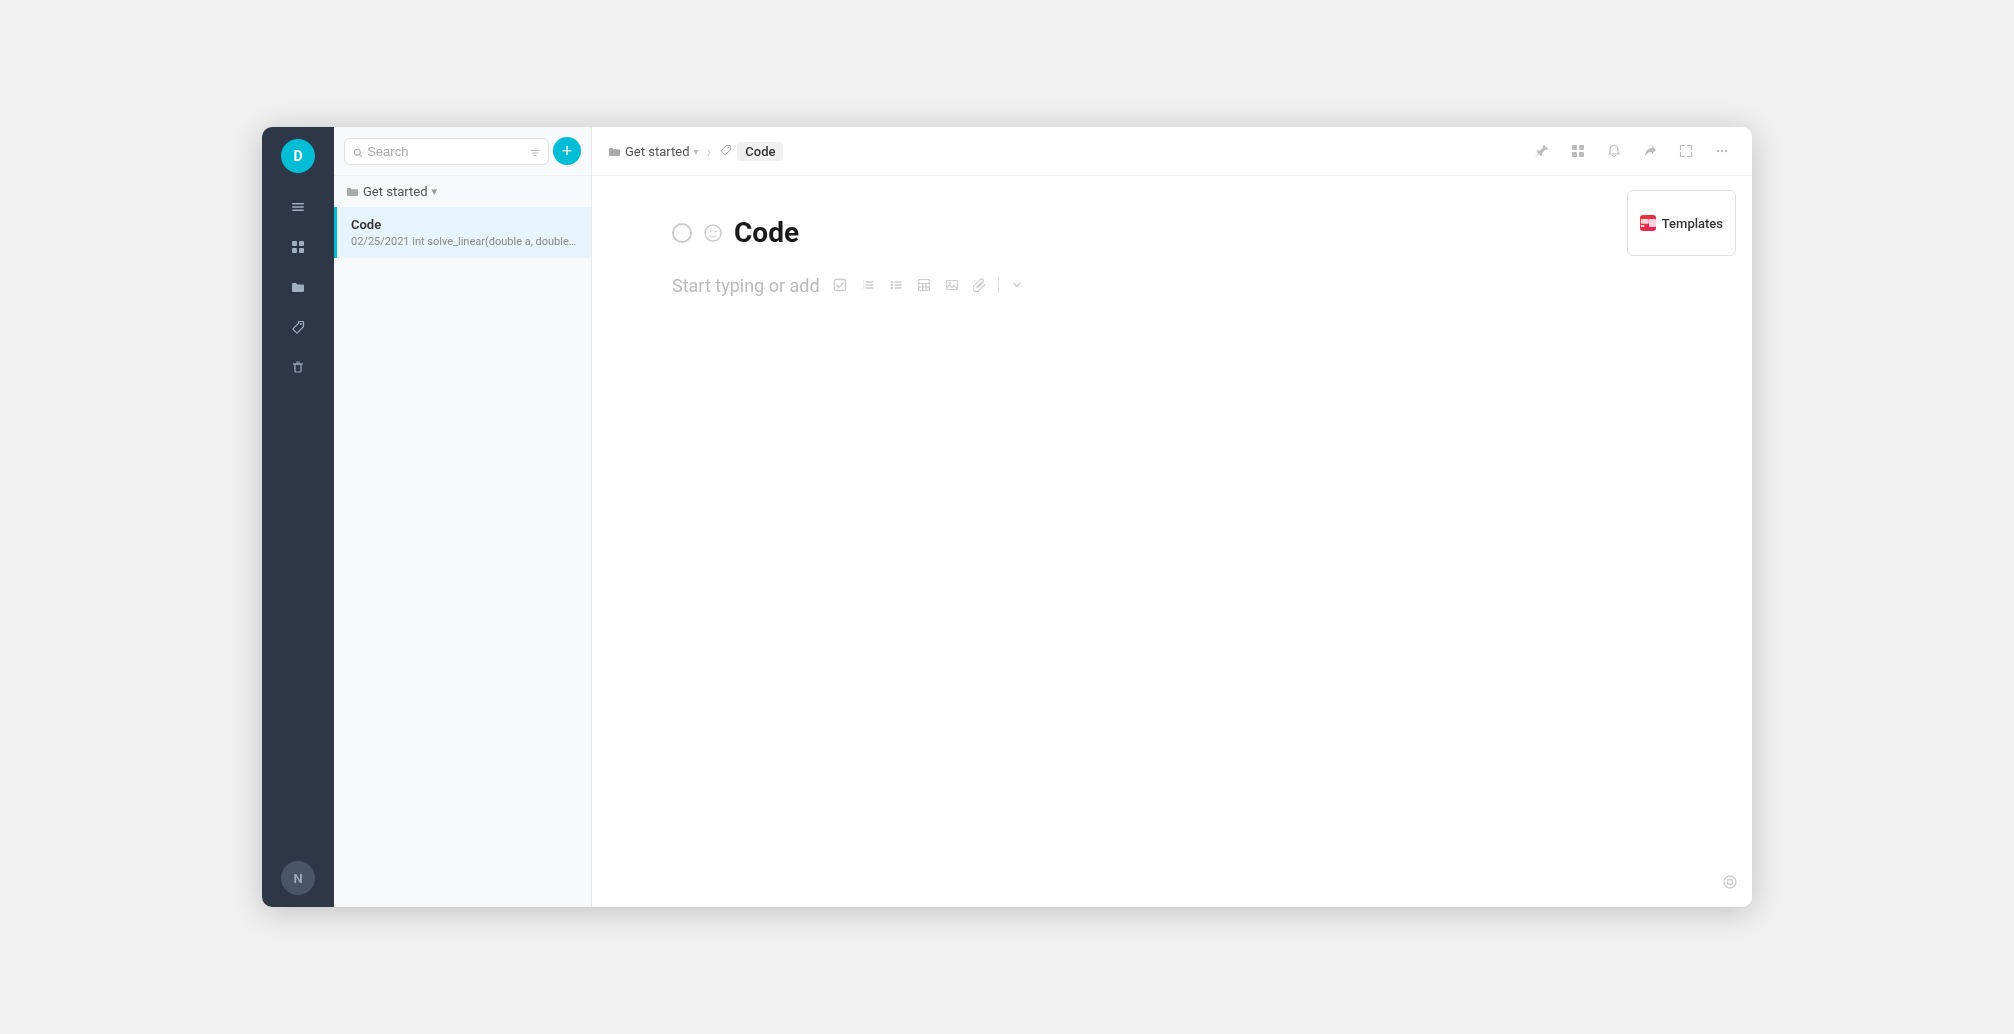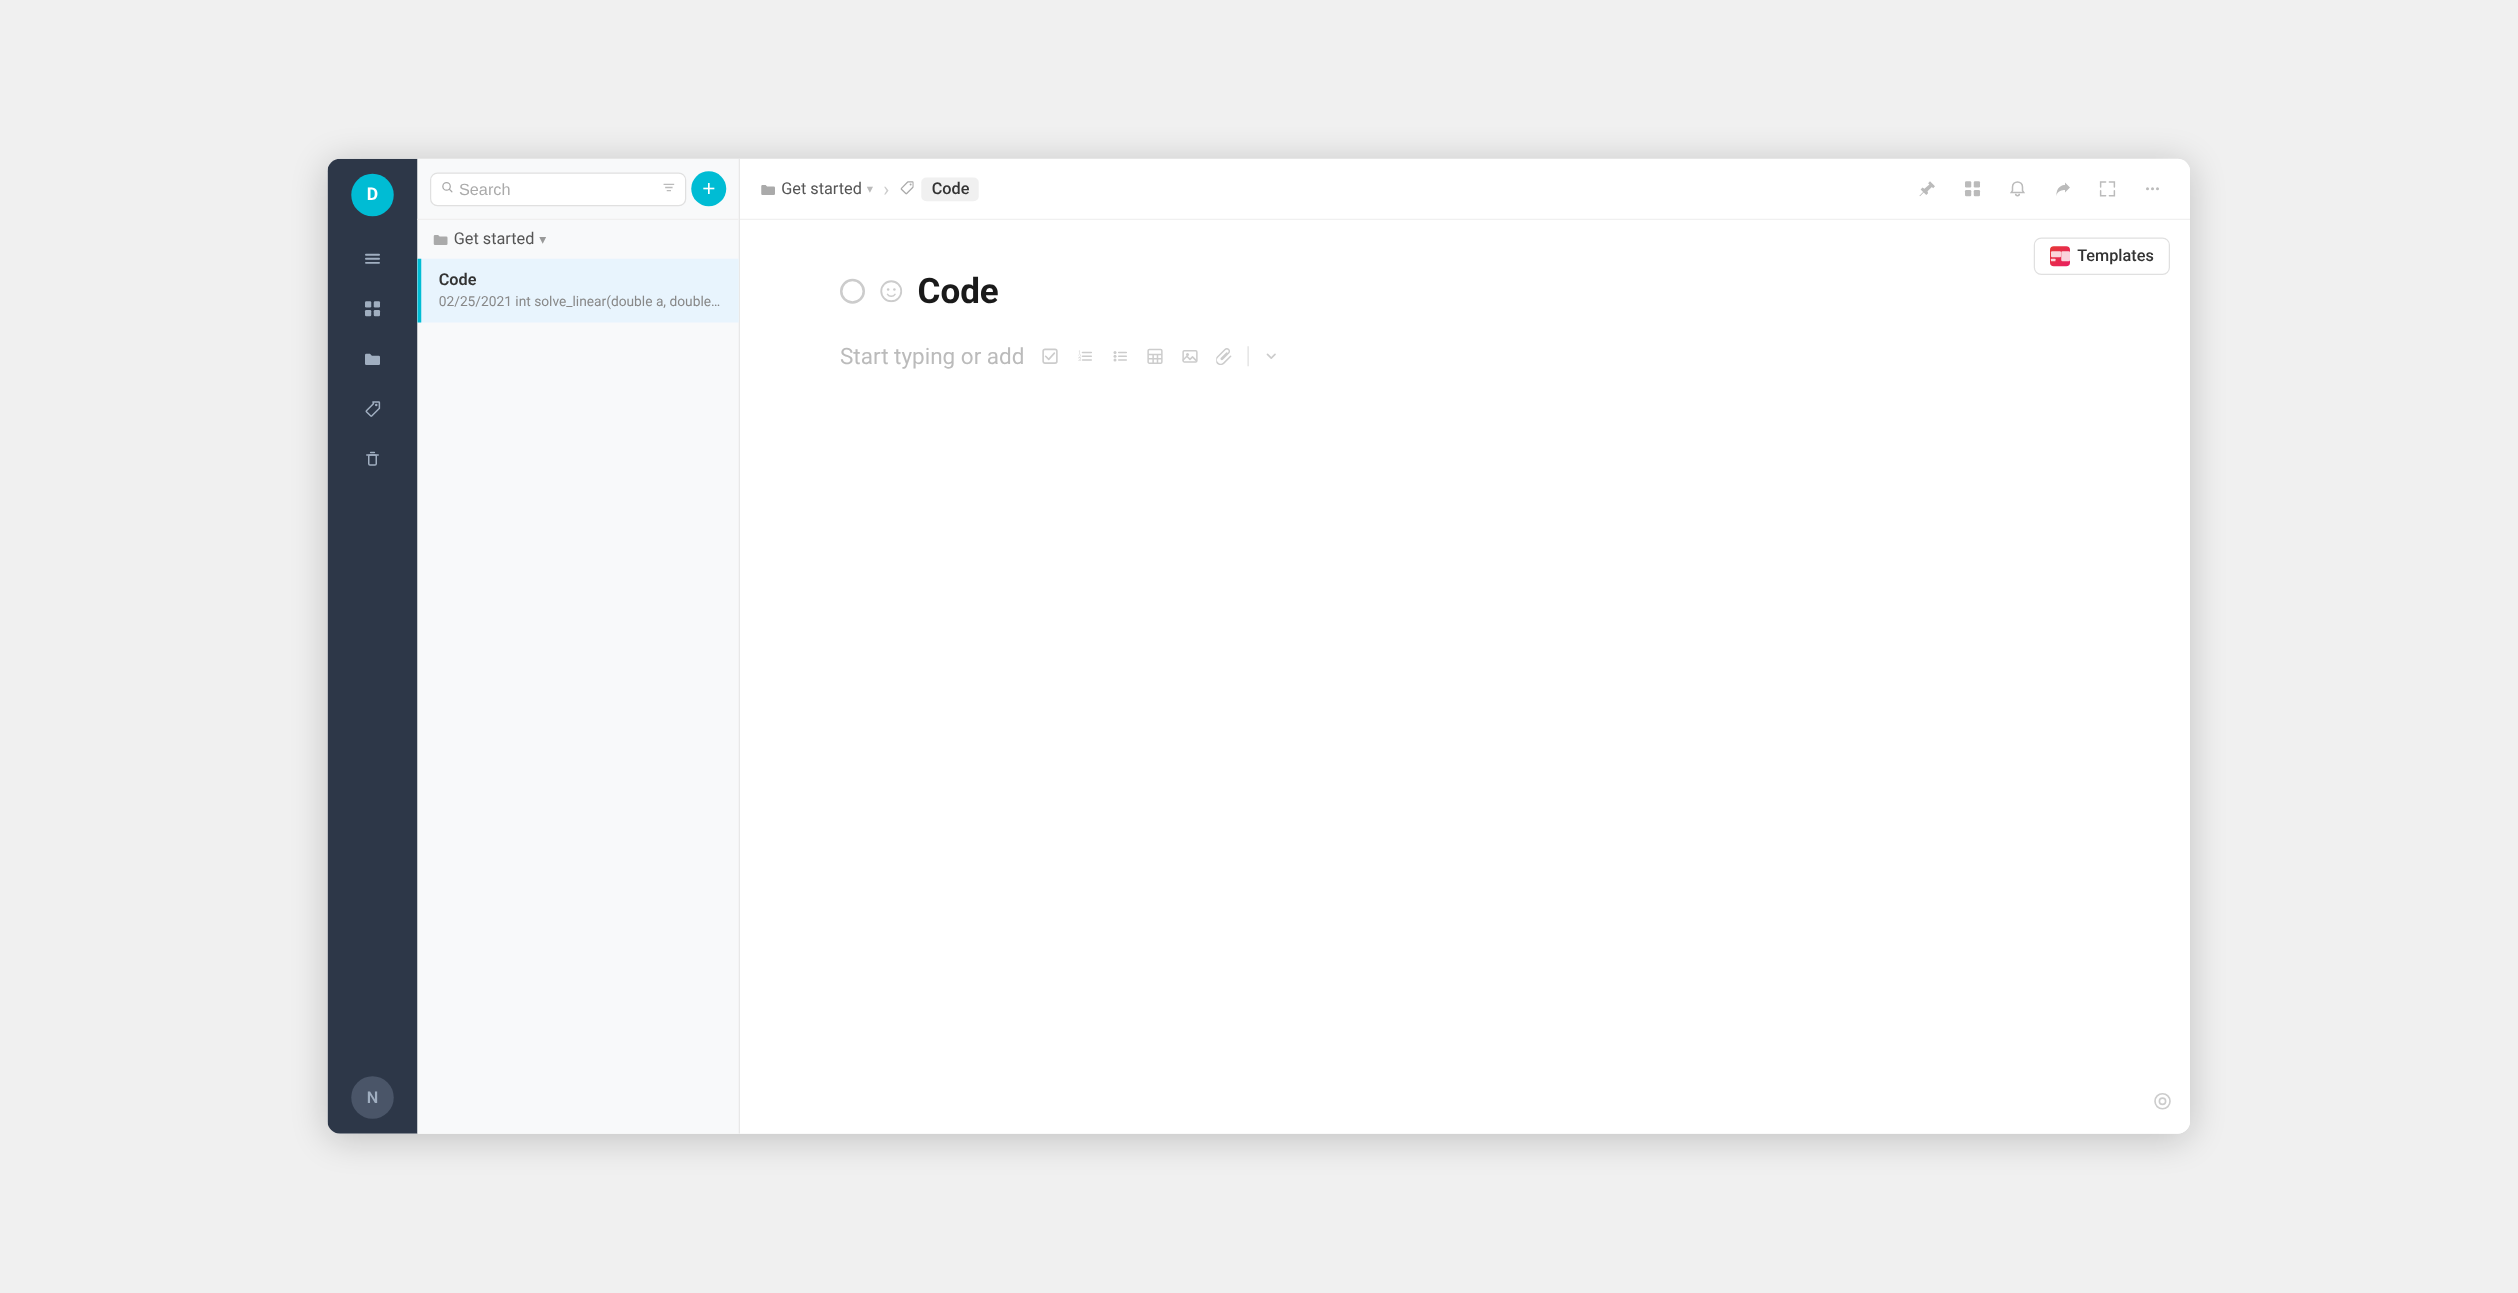--- a/index.html
+++ b/index.html
@@ -86,21 +86,21 @@
     .notes-search-bar {
       display: flex;
       align-items: center;
       padding: 10px 10px;
       gap: 4px;
       border-bottom: 1px solid #efefef;
     }
     .search-input-wrap {
       flex: 1;
       display: flex;
-      align-items: flex-start;
+      align-items: flex-end;
       background: #fff;
       border: 1px solid #e0e0e0;
       border-radius: 6px;
       padding: 5px 8px;
       gap: 4px;
     }
     .search-input-wrap input {
       border: none;
       outline: none;
       background: transparent;
@@ -284,21 +284,21 @@
       cursor: pointer;
     }
     
     .templates-btn {
       position: absolute;
       top: 14px;
       right: 16px;
       display: flex;
       align-items: center;
       gap: 6px;
-      padding: 6px 12px;
+      padding: 24px 12px;
       border: 1px solid #e0e0e0;
       border-radius: 6px;
       background: #fff;
       cursor: pointer;
       font-size: 13px;
       color: #333;
       font-weight: 500;
     }
     .templates-icon {
       width: 16px;

